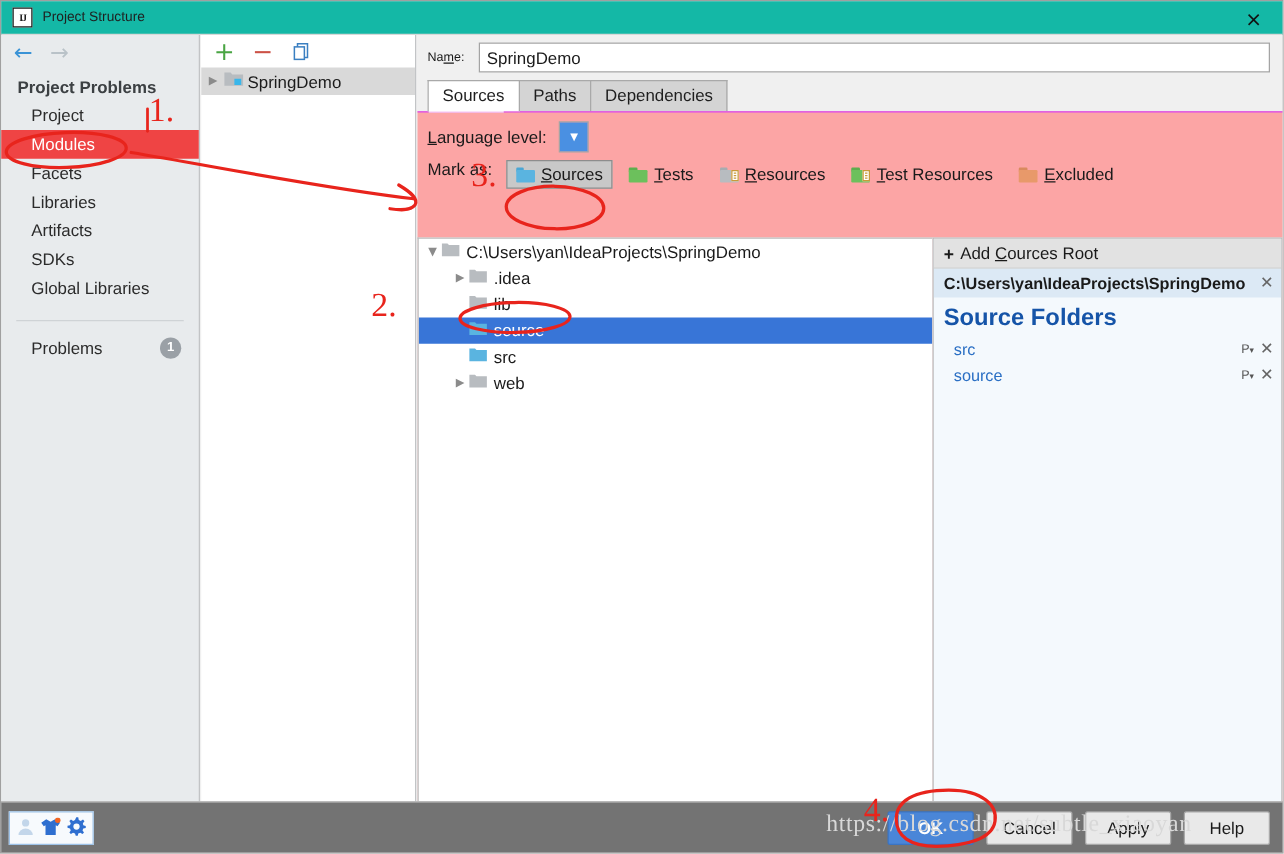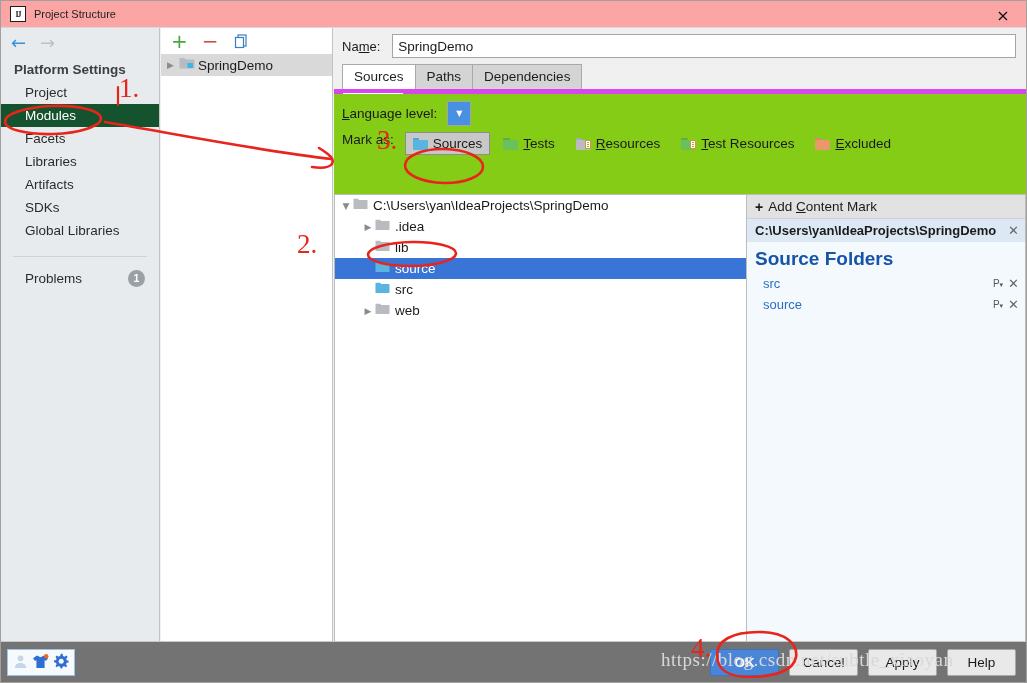--- a/index.html
+++ b/index.html
@@ -16,21 +16,21 @@
     position: relative;
     width: 1027px; height: 683px;
     background: #f0f0f0;
     border: 1px solid #a0a0a0;
   }
 
   
   .titlebar {
     position: absolute; left: 0; top: 0;
     width: 1025px; height: 27px;
-    background: #fca5a5;
+    background: #14b8a6;
     display: flex; align-items: center;
     border-bottom: 1px solid #d8d8d8;
   }
   .ij-logo {
     width: 16px; height: 16px; margin-left: 9px; margin-right: 8px;
     background: #ffffff; border: 1.6px solid #1c1c1c;
     display: flex; align-items: center; justify-content: center;
     font-size: 8px; font-weight: bold; color: #1c1c1c;
     font-family: "Liberation Serif", serif; letter-spacing: -1px;
   }
@@ -61,21 +61,21 @@
     font-weight: bold; font-size: 13.5px; color: #3c4043;
     padding: 4px 0 4px 13px;
   }
   .side-item {
     font-size: 13.5px; color: #2b2b2b;
     padding: 3px 0 3px 24px;
     cursor: pointer;
     height: 23px; line-height: 17px;
   }
   .side-item.selected {
-    background: #14532d; color: #ffffff;
+    background: #ef4444; color: #ffffff;
   }
   .side-sep {
     height: 1px; background: #cfd3d6; margin: 14px 12px 10px 12px;
   }
   .side-item.with-badge {
     display: flex; align-items: center; justify-content: space-between;
     padding-right: 14px;
   }
   .badge {
     background: #9aa0a6; color: #ffffff;
@@ -110,21 +110,21 @@
 
   
   .main {
     position: absolute; left: 333px; top: 27px;
     width: 692px; height: 614px;
     background: #f0f0f0;
   }
   .name-row {
     display: flex; align-items: center; height: 36px; padding: 0 10px 0 8px;
   }
-  .name-label { font-size: 13px; margin-right: 12px; }
+  .name-label { font-size: 10px; margin-right: 12px; }
   .name-label u { text-decoration: underline; }
   .name-input {
     flex: 1; height: 24px;
     border: 1px solid #a4a4a4; background: #ffffff;
     font-family: "Liberation Sans", sans-serif; font-size: 13.5px;
     padding: 0 5px; color: #1a1a1a; outline: none;
   }
 
   .tabs {
     display: flex; align-items: flex-end; height: 25px;
@@ -133,21 +133,21 @@
   .tab {
     padding: 4px 11px 4px 11px; font-size: 13.5px;
     background: #d4d4d4; border: 1px solid #a9a9a9; border-bottom: none;
     margin-right: -1px; cursor: pointer; color: #1e1e1e;
     height: 25px; line-height: 16px;
   }
   .tab.active { background: #ffffff; position: relative; z-index: 2; }
 
   .panel {
     position: absolute; left: 0; top: 61px; right: 0; bottom: 0;
-    background: #84cc16; border-top: 5px solid #d946ef;
+    background: #fca5a5; border-top: 1px solid #d946ef;
   }
   .panel-white-notch {
     position: absolute; left: 9px; top: -1px; width: 60px; height: 1px; background: #ffffff;
   }
 
   .lang-row { display: flex; align-items: center; height: 38px; padding-left: 8px; }
   .lang-label { font-size: 13.5px; margin-right: 10px; }
   .combo {
     display: flex; align-items: center; height: 25px;
     border: 1px solid #a4a4a4; background: #ffffff; cursor: pointer;
@@ -313,21 +313,21 @@
     <div class="title-text">Project Structure</div>
     <div class="close-btn">×</div>
   </div>
 
   <div class="sidebar">
     <div class="nav-arrows">
       <span class="arrow back">←</span>
       <span class="arrow fwd">→</span>
     </div>
 
-    <div class="side-group">Platform Settings</div>
+    <div class="side-group">Project Problems</div>
     <div class="side-item">Project</div>
     <div class="side-item selected">Modules</div>
     <div class="side-item">Facets</div>
     <div class="side-item">Libraries</div>
     <div class="side-item">Artifacts</div>
 
     <div class="side-item">SDKs</div>
     <div class="side-item">Global Libraries</div>
 
     <div class="side-sep"></div>
@@ -498,21 +498,21 @@
                   <path d="M0.5 2 L0.5 0.8 L5 0.8 L6.2 2 L14.5 2 L14.5 11 L0.5 11 Z" fill="#b8bcc0"></path>
                 </svg>
             </span>
             <span class="tree-label">web</span>
           </div>
         </div>
 
         <div class="detail-pane">
           <div class="add-root">
             <span class="plus">+</span>
-            <span><span>Add </span><u>C</u><span>ontent Mark</span></span>
+            <span><span>Add </span><u>C</u><span>ources Root</span></span>
           </div>
           <div class="root-path">
             <span>C:\Users\yan\IdeaProjects\SpringDemo</span>
             <span class="xmark">✕</span>
           </div>
           <div class="src-head">Source Folders</div>
 
           <div class="src-row">
             <span>src</span>
             <span class="src-actions">

